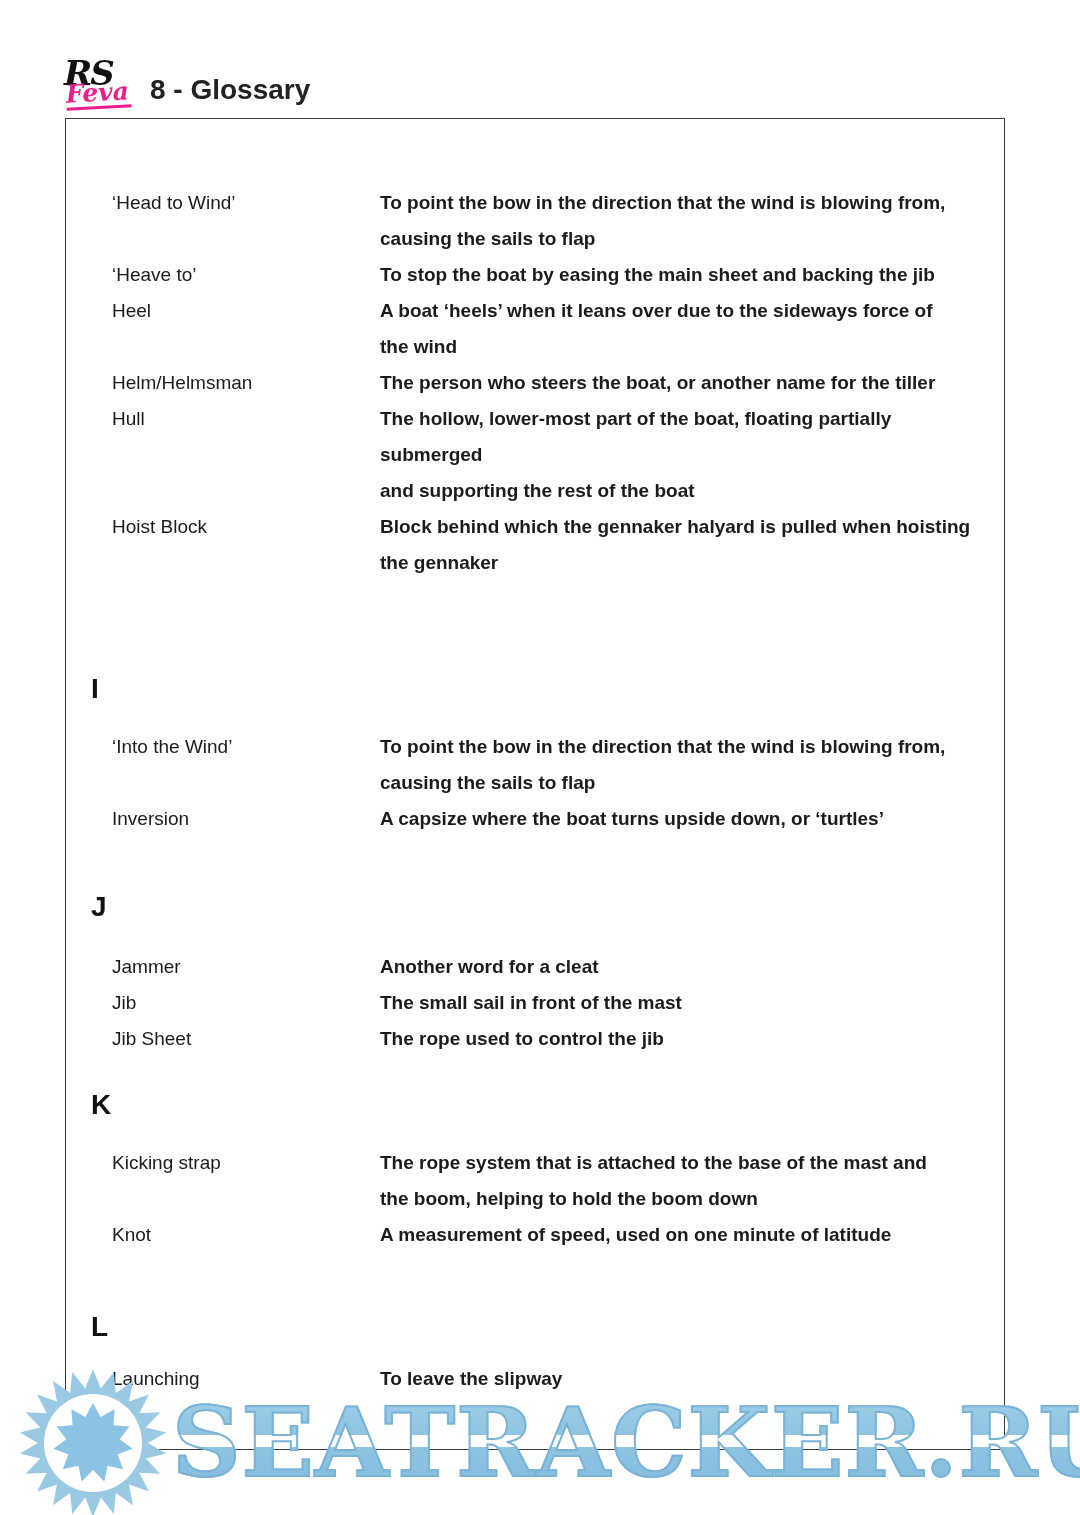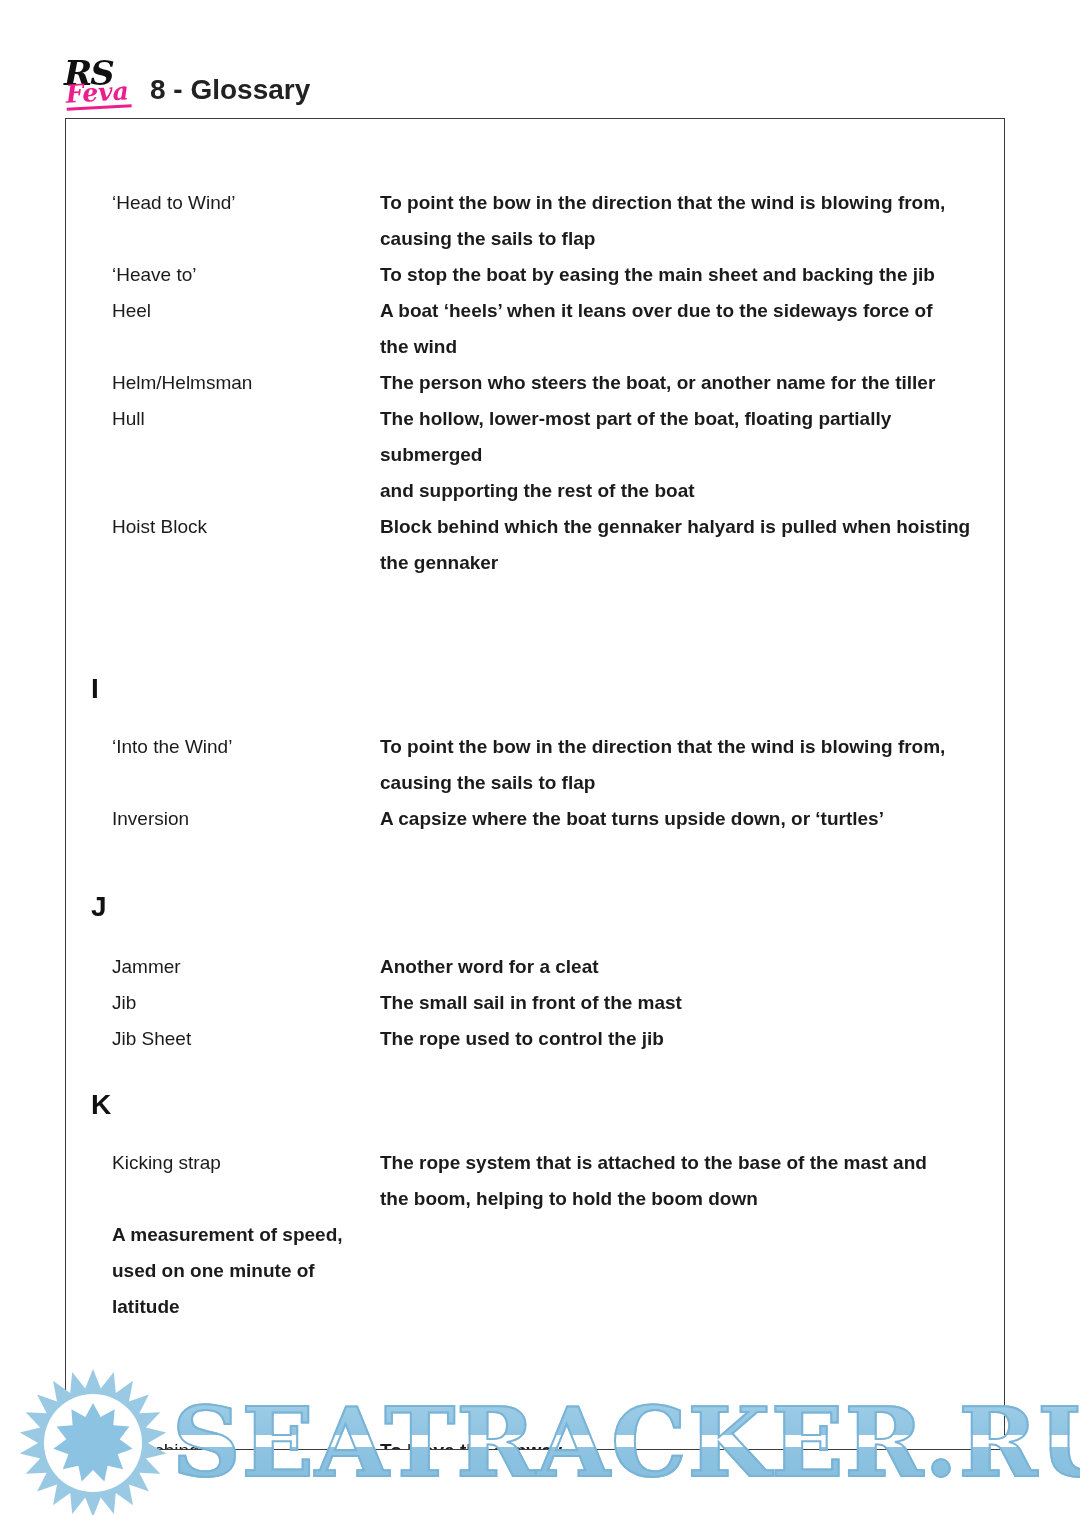--- a/index.html
+++ b/index.html
@@ -188,20 +188,21 @@
     </section>
 
     <section class="gl-section">
       <h2 class="letter sec-k">K</h2>
       <div class="entry">
         <div class="term">Kicking strap</div>
         <div class="def">The rope system that is attached to the base of the mast and
 the boom, helping to hold the boom down</div>
       </div>
       <div class="entry">
+        <div class="term">Knot</div>
         <div class="def">A measurement of speed, used on one minute of latitude</div>
       </div>
     </section>
 
     <section class="gl-section">
       <h2 class="letter sec-l">L</h2>
       <div class="entry">
         <div class="term">Launching</div>
         <div class="def">To leave the slipway</div>
       </div>

